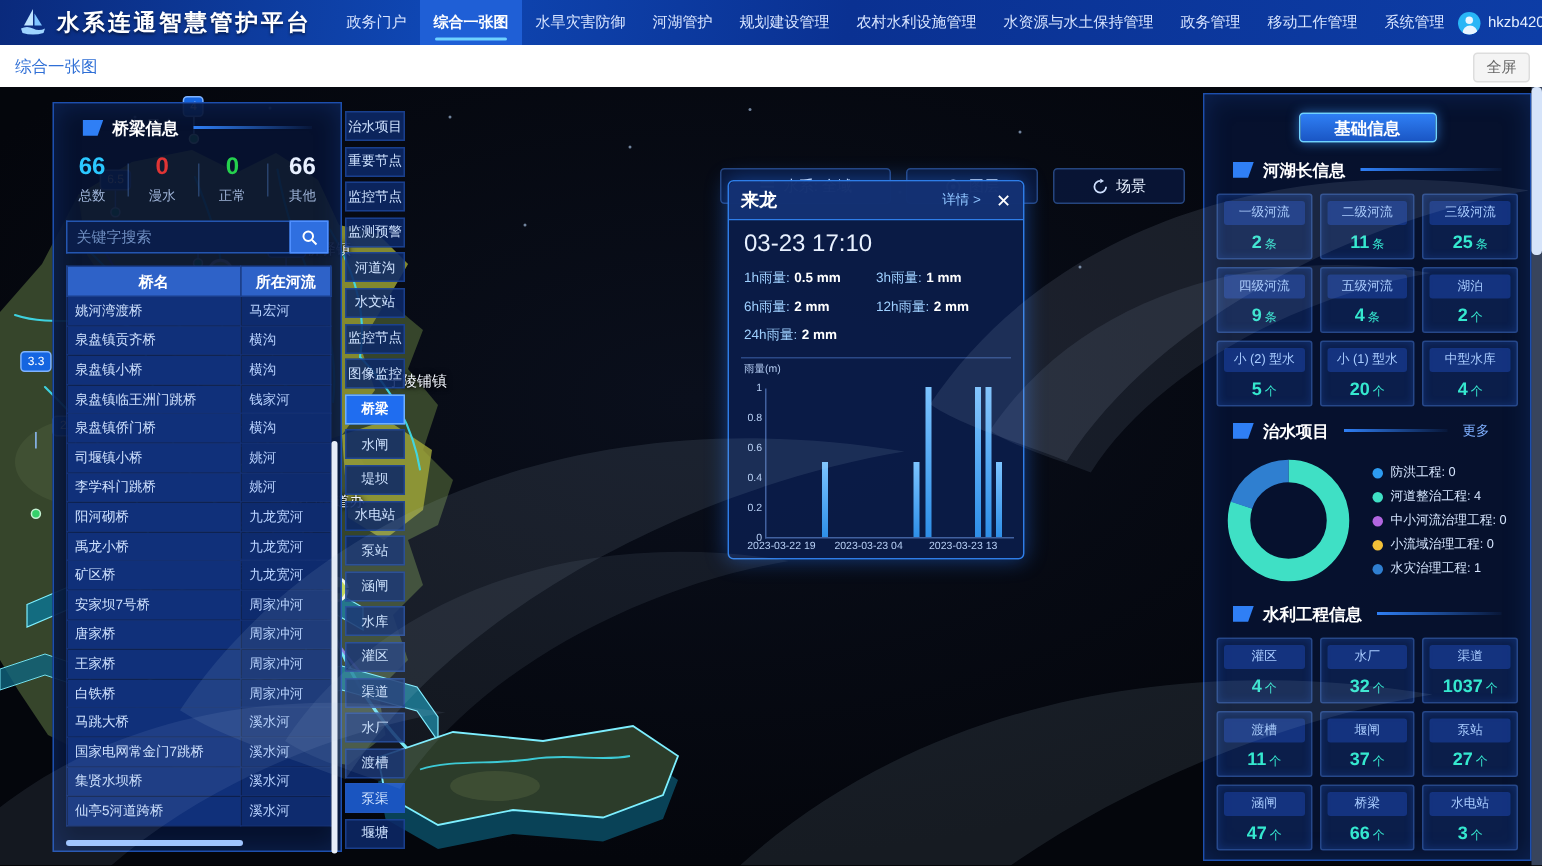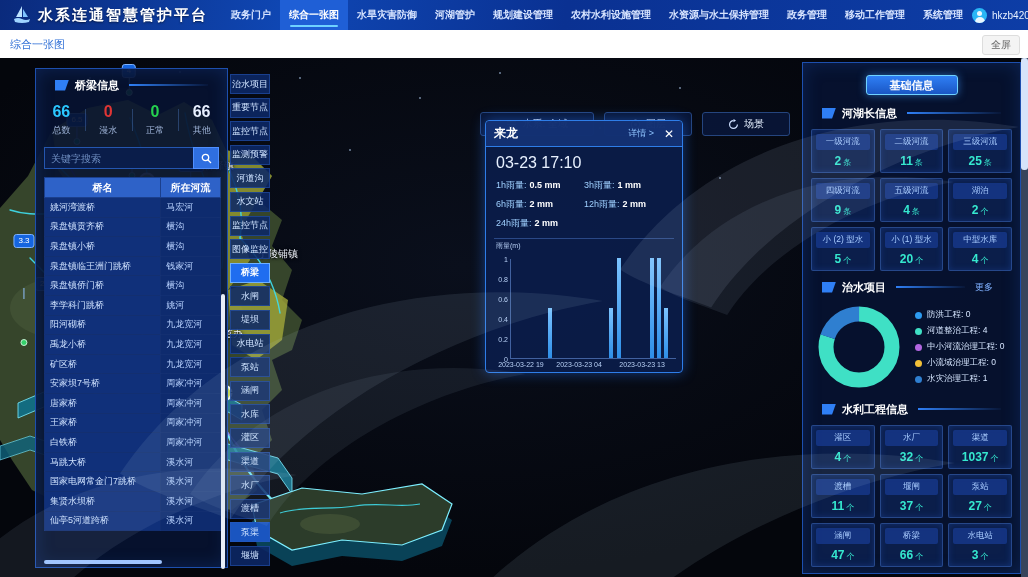--- a/index.html
+++ b/index.html
@@ -5,21 +5,21 @@
   * { margin:0; padding:0; box-sizing:border-box; }
   html,body { width:1028px; height:577px; overflow:hidden; background:#000; font-family:"Liberation Sans","DejaVu Sans",sans-serif; }
   .page { position:relative; width:1028px; height:577px; }
 
   
   .topnav { position:relative; height:30px; background:linear-gradient(100deg,#0a2a7c 0%,#0f47b4 28%,#0a3192 55%,#0d3da6 100%); display:flex; align-items:center; z-index:80; }
   .logo { display:flex; align-items:center; gap:6px; padding:0 10px 0 12px; }
   .logo svg { display:block; }
   .apptitle { color:#fff; font-size:15px; font-weight:bold; letter-spacing:2px; text-shadow:0 1px 2px rgba(0,0,0,.5); white-space:nowrap; }
   #nav-items { display:flex; align-items:stretch; height:100%; margin-left:4px; }
-  .nav-item { display:flex; align-items:center; padding:0 9px; color:#d7e4ff; font-size:10px; white-space:nowrap; cursor:pointer; position:relative;font-weight:bold; }
+  .nav-item { display:flex; align-items:center; padding:0 9px; color:#d7e4ff; font-size:10px; white-space:nowrap; cursor:pointer; position:relative; }
   .nav-item.active { background:#1f5fd6; color:#fff; font-weight:bold; }
   .nav-item.active::after { content:""; position:absolute; left:10px; right:10px; bottom:3px; height:2px; background:#6fd2ff; border-radius:1px; }
   .userchip { margin-left:auto; display:flex; align-items:center; gap:5px; padding-right:12px; color:#e6f0ff; font-size:10px; cursor:pointer; }
   .avatar { width:15px; height:15px; border-radius:50%; background:#29b6f6; position:relative; overflow:hidden; }
   .avatar::before { content:""; position:absolute; left:5px; top:3px; width:5px; height:5px; border-radius:50%; background:#eaf6ff; }
   .avatar::after { content:""; position:absolute; left:2.5px; top:9px; width:10px; height:7px; border-radius:5px 5px 0 0; background:#eaf6ff; }
 
   
   .crumbbar { position:relative; height:28px; background:#ffffff; display:flex; align-items:center; z-index:80; }
   .crumb { color:#2f6fd6; font-size:11px; margin-left:10px; }
@@ -362,20 +362,24 @@
               <td>泉盘镇小桥</td>
               <td class="river">横沟</td>
             </tr>
             <tr>
               <td>泉盘镇临王洲门跳桥</td>
               <td class="river">钱家河</td>
             </tr>
             <tr>
               <td>泉盘镇侨门桥</td>
               <td class="river">横沟</td>
+            </tr>
+            <tr>
+              <td>司堰镇小桥</td>
+              <td class="river">姚河</td>
             </tr>
             <tr>
               <td>李学科门跳桥</td>
               <td class="river">姚河</td>
             </tr>
             <tr>
               <td>阳河砌桥</td>
               <td class="river">九龙宽河</td>
             </tr>
             <tr>

